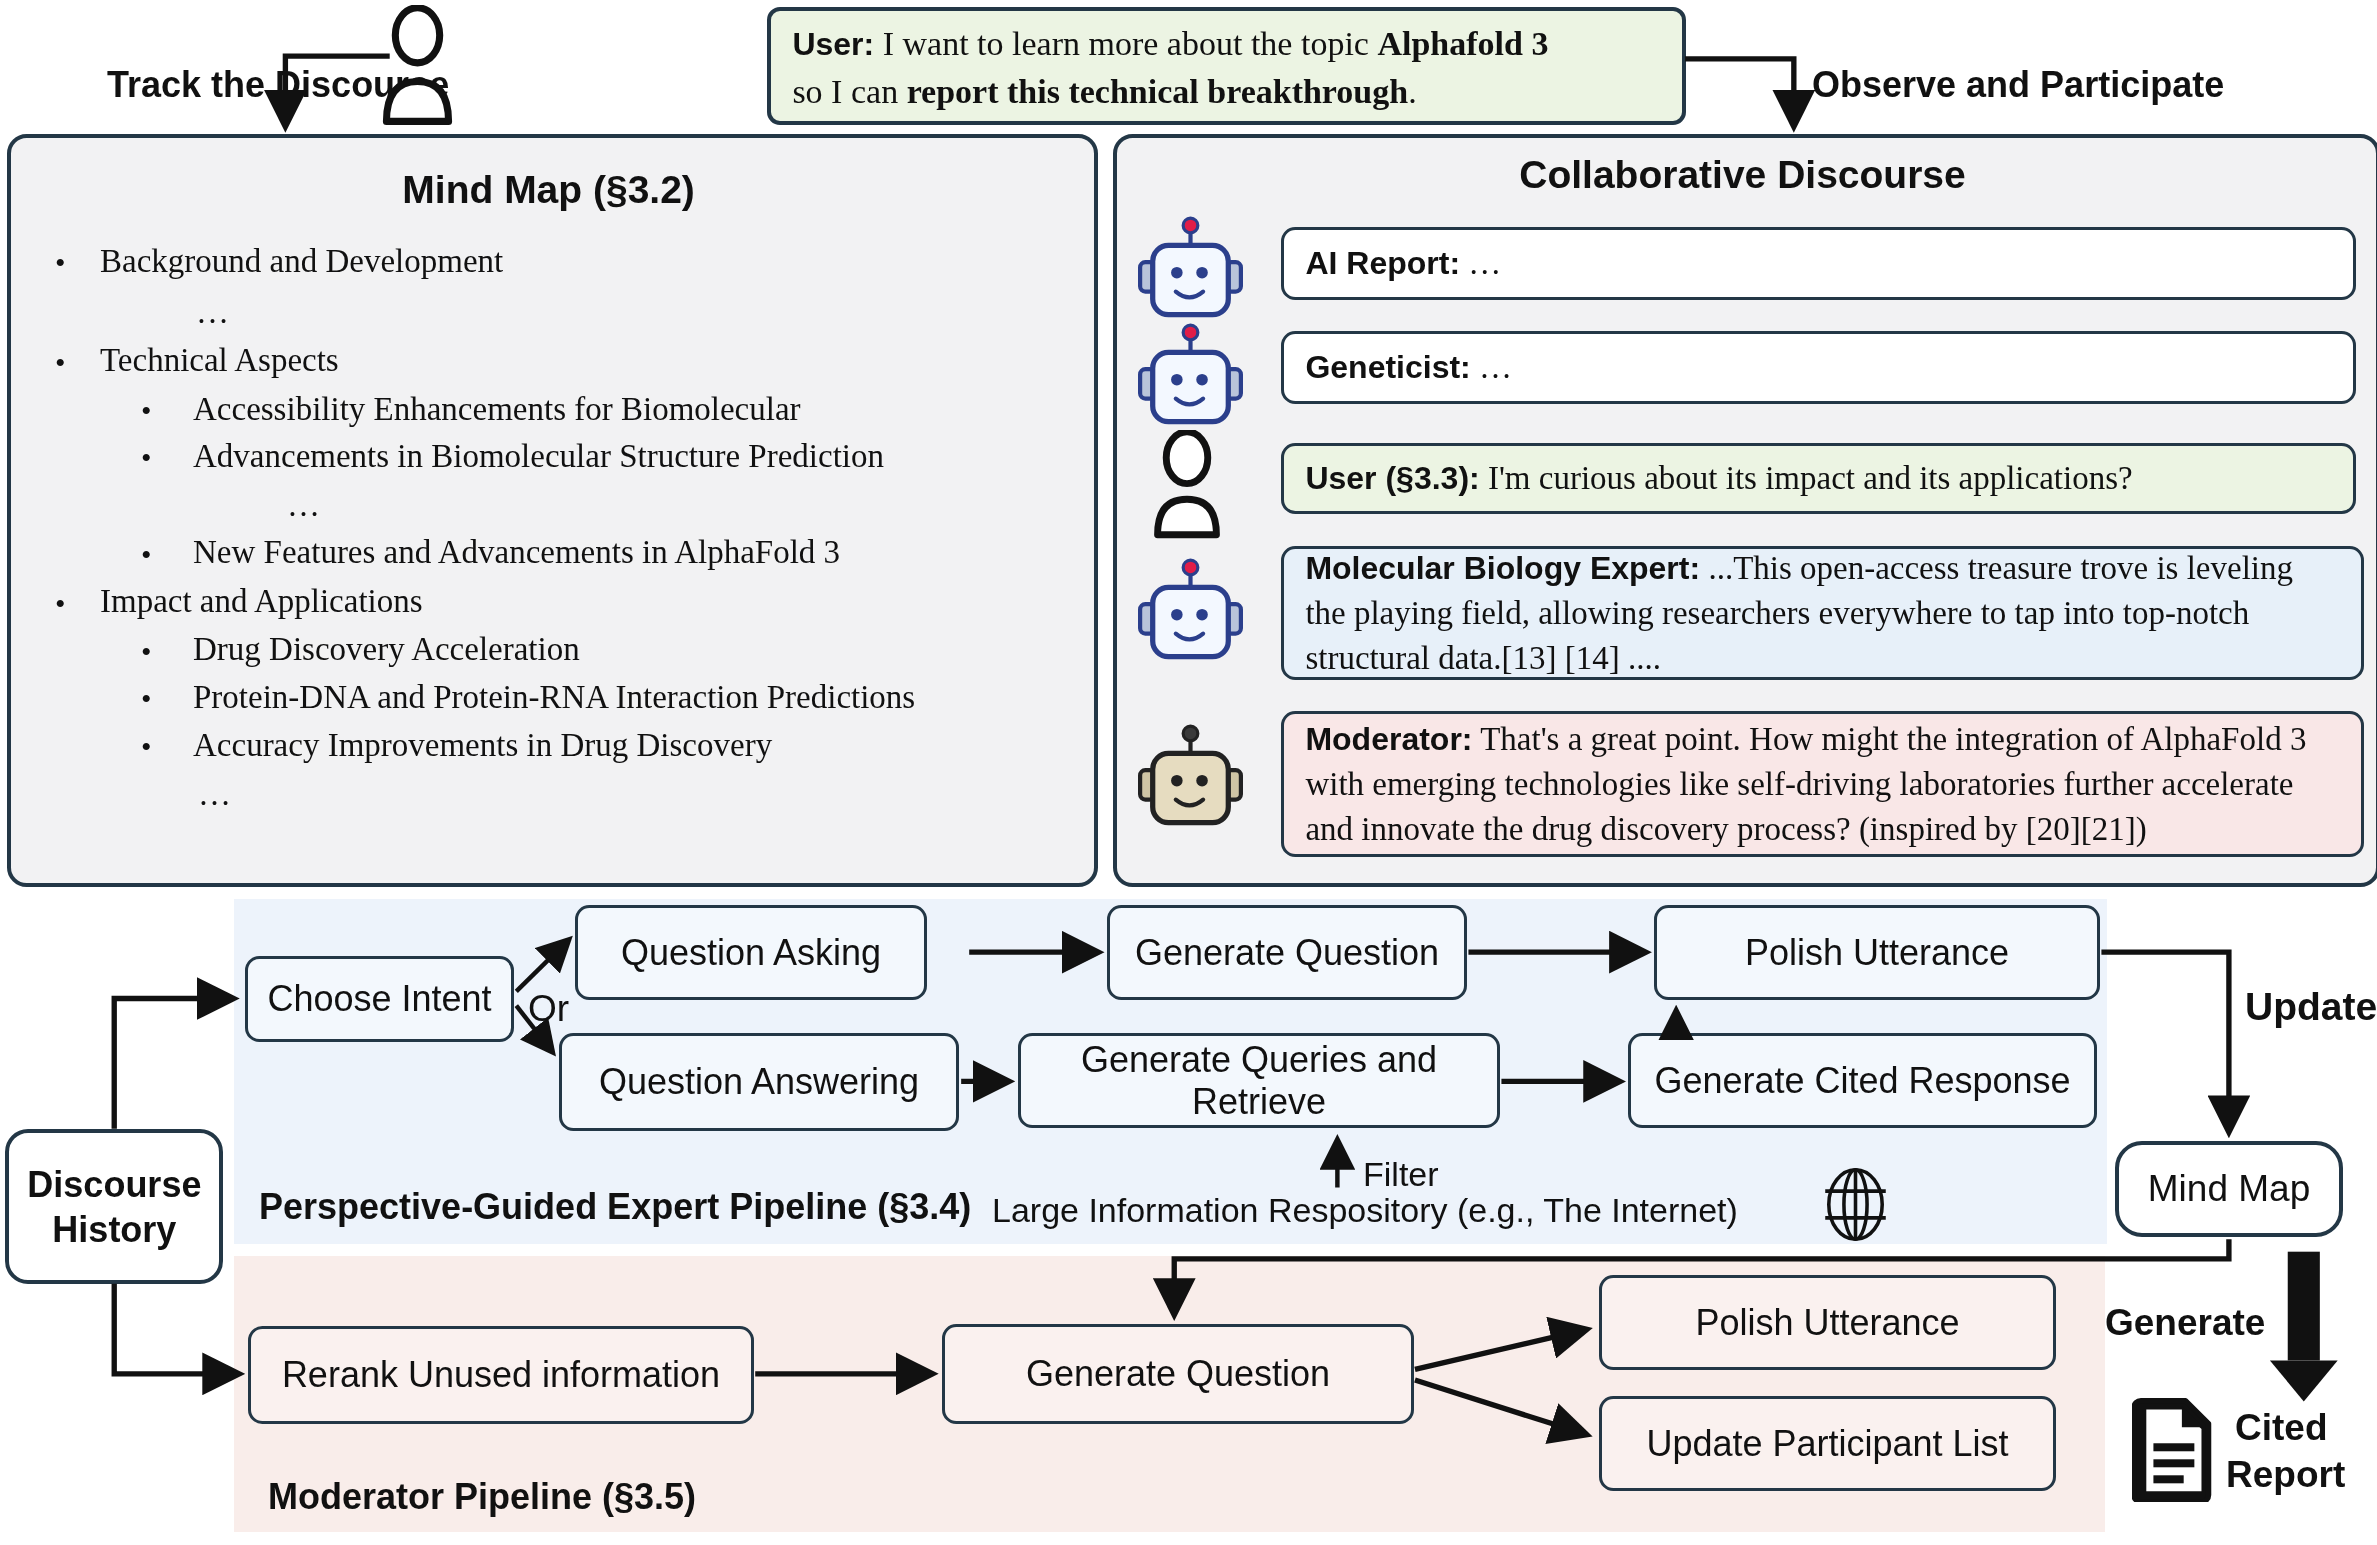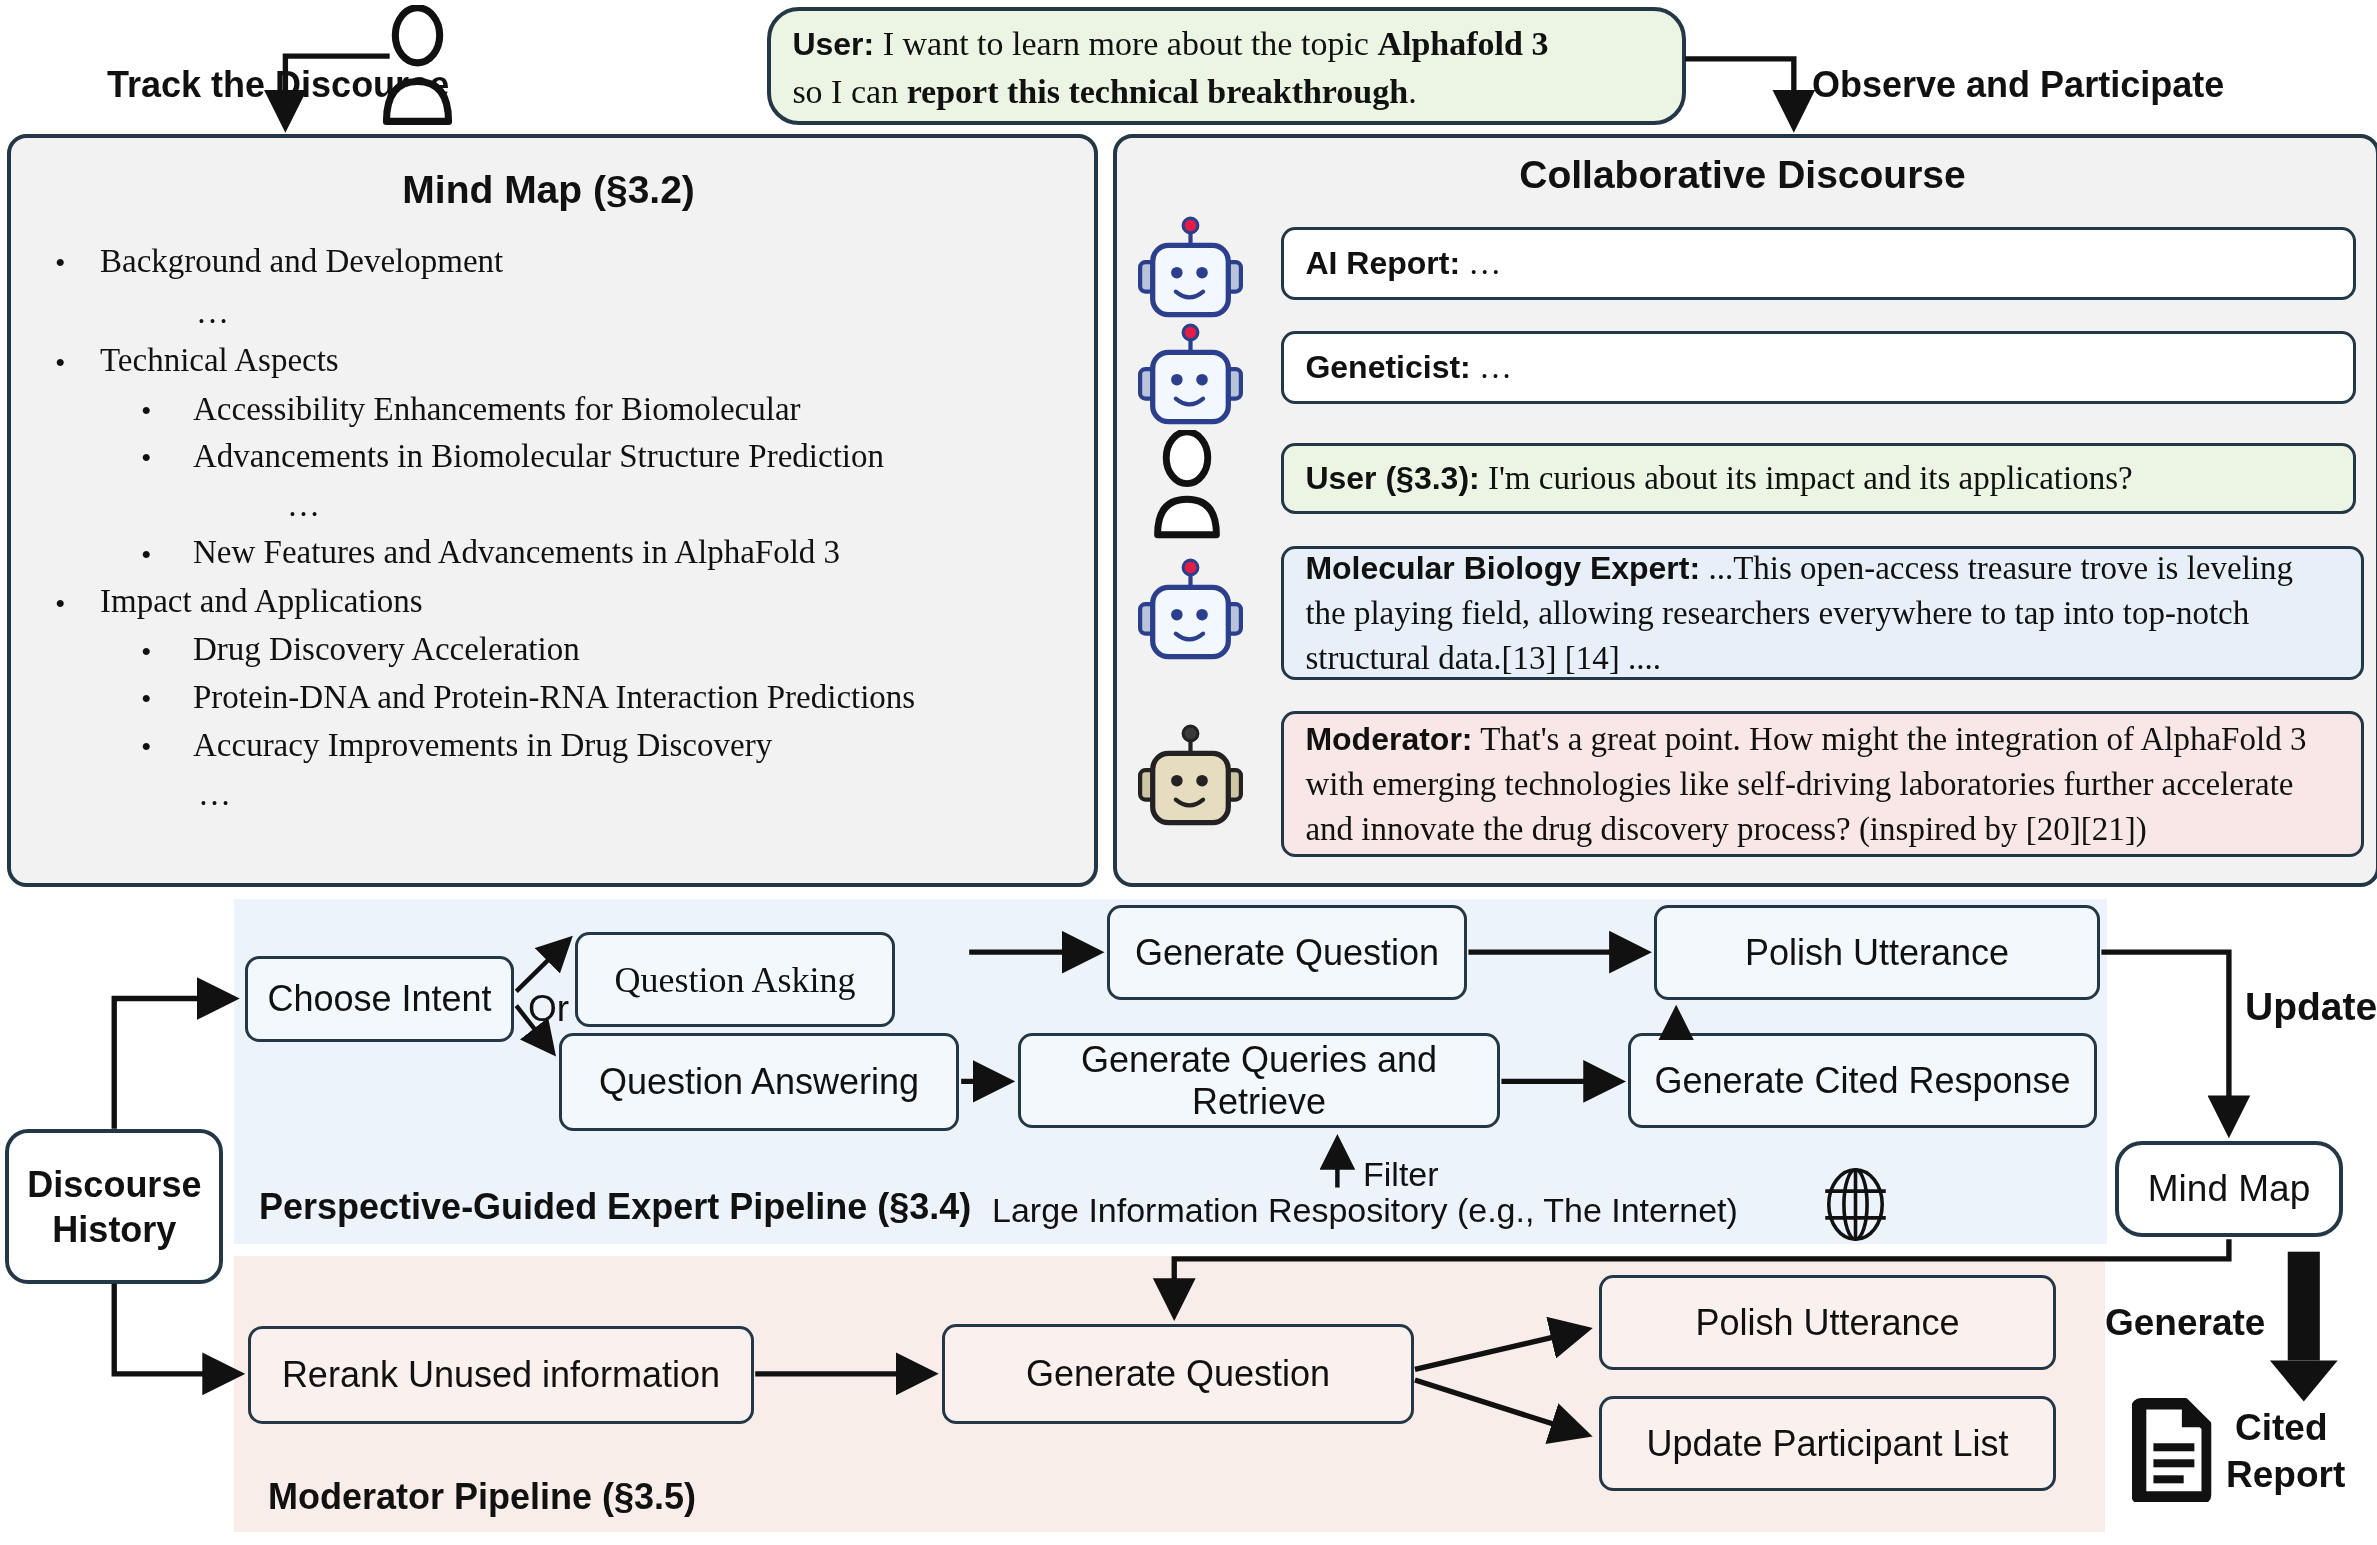--- a/index.html
+++ b/index.html
@@ -38,21 +38,21 @@
   <div class="hdr-label" style="left:107px;top:64px;">Track the Discourse</div>
   <div class="hdr-label" style="left:1812px;top:64px;">Observe and Participate</div>
 
   <div class="icon-wrap" style="left:382px;top:5.4px;">
     <svg width="71" height="121" viewBox="0 0 80 136">
       <ellipse cx="40" cy="34" rx="25" ry="31" fill="#ffffff" stroke="#111" stroke-width="8"></ellipse>
       <path d="M5,131 Q5,86 40,86 Q75,86 75,131 Z" fill="#ffffff" stroke="#111" stroke-width="8" stroke-linejoin="round"></path>
     </svg>
   </div>
 
-  <div class="bubble" style="left:767px;top:7.1px;width:919px;height:118px;background:#ecf4e3;border-width:4.5px;border-radius:32px;font-size:34px;line-height:48px;">
+  <div class="bubble" style="left:767px;top:7.1px;width:919px;height:118px;background:#ecf4e3;border-width:4.5px;border-radius:13px;font-size:34px;line-height:48px;">
     <span class="speaker">User:</span><span> I want to learn more about the topic </span><b>Alphafold 3</b><br>
     <span>so I can </span><b>report this technical breakthrough</b><span>.</span>
   </div>
 
   <div class="panel" style="left:7.1px;top:134px;width:1083px;height:745px;"></div>
   <div class="panel-title" style="left:7.1px;top:168px;width:1083px;">Mind Map (§3.2)</div>
 
   <span class="mm-bullet" style="left:55px;top:246px;">•</span>
   <div class="mm-item" style="left:100px;top:243px;">Background and Development</div>
   <div class="mm-item" style="left:196px;top:294px;">…</div>
@@ -150,21 +150,21 @@
   </div>
 
   <div class="flowbox whitebox" style="left:5.4px;top:1129px;width:218px;height:155px;border-width:4.5px;border-radius:23px;font-weight:bold;font-size:36px;line-height:45px;">
     <div><span>Discourse</span><br>
          <span>History</span></div>
   </div>
 
   <div class="flowbox bluebox" style="left:245px;top:956px;width:269px;height:86px;">Choose Intent</div>
   <div class="small-label" style="left:528px;top:988px;font-size:37px;">Or</div>
 
-  <div class="flowbox bluebox" style="left:575px;top:932px;width:320px;height:95px;font-family:Liberation Serif, serif;">Question Asking</div>
+  <div class="flowbox bluebox" style="left:575px;top:905px;width:352px;height:95px;">Question Asking</div>
   <div class="flowbox bluebox" style="left:559px;top:1033px;width:400px;height:98px;">Question Answering</div>
   <div class="flowbox bluebox" style="left:1107px;top:905px;width:360px;height:95px;">Generate Question</div>
   <div class="flowbox bluebox" style="left:1654px;top:905px;width:446px;height:95px;">Polish Utterance</div>
   <div class="flowbox bluebox" style="left:1018px;top:1033px;width:482px;height:95px;">Generate Queries and Retrieve</div>
   <div class="flowbox bluebox" style="left:1628px;top:1033px;width:469px;height:95px;">Generate Cited Response</div>
 
   <div class="band-label" style="left:259px;top:1186px;">Perspective-Guided Expert Pipeline (§3.4)</div>
   <div class="small-label" style="left:1363px;top:1155px;">Filter</div>
   <div class="small-label" style="left:992px;top:1191px;">Large Information Respository (e.g., The Internet)</div>
 

